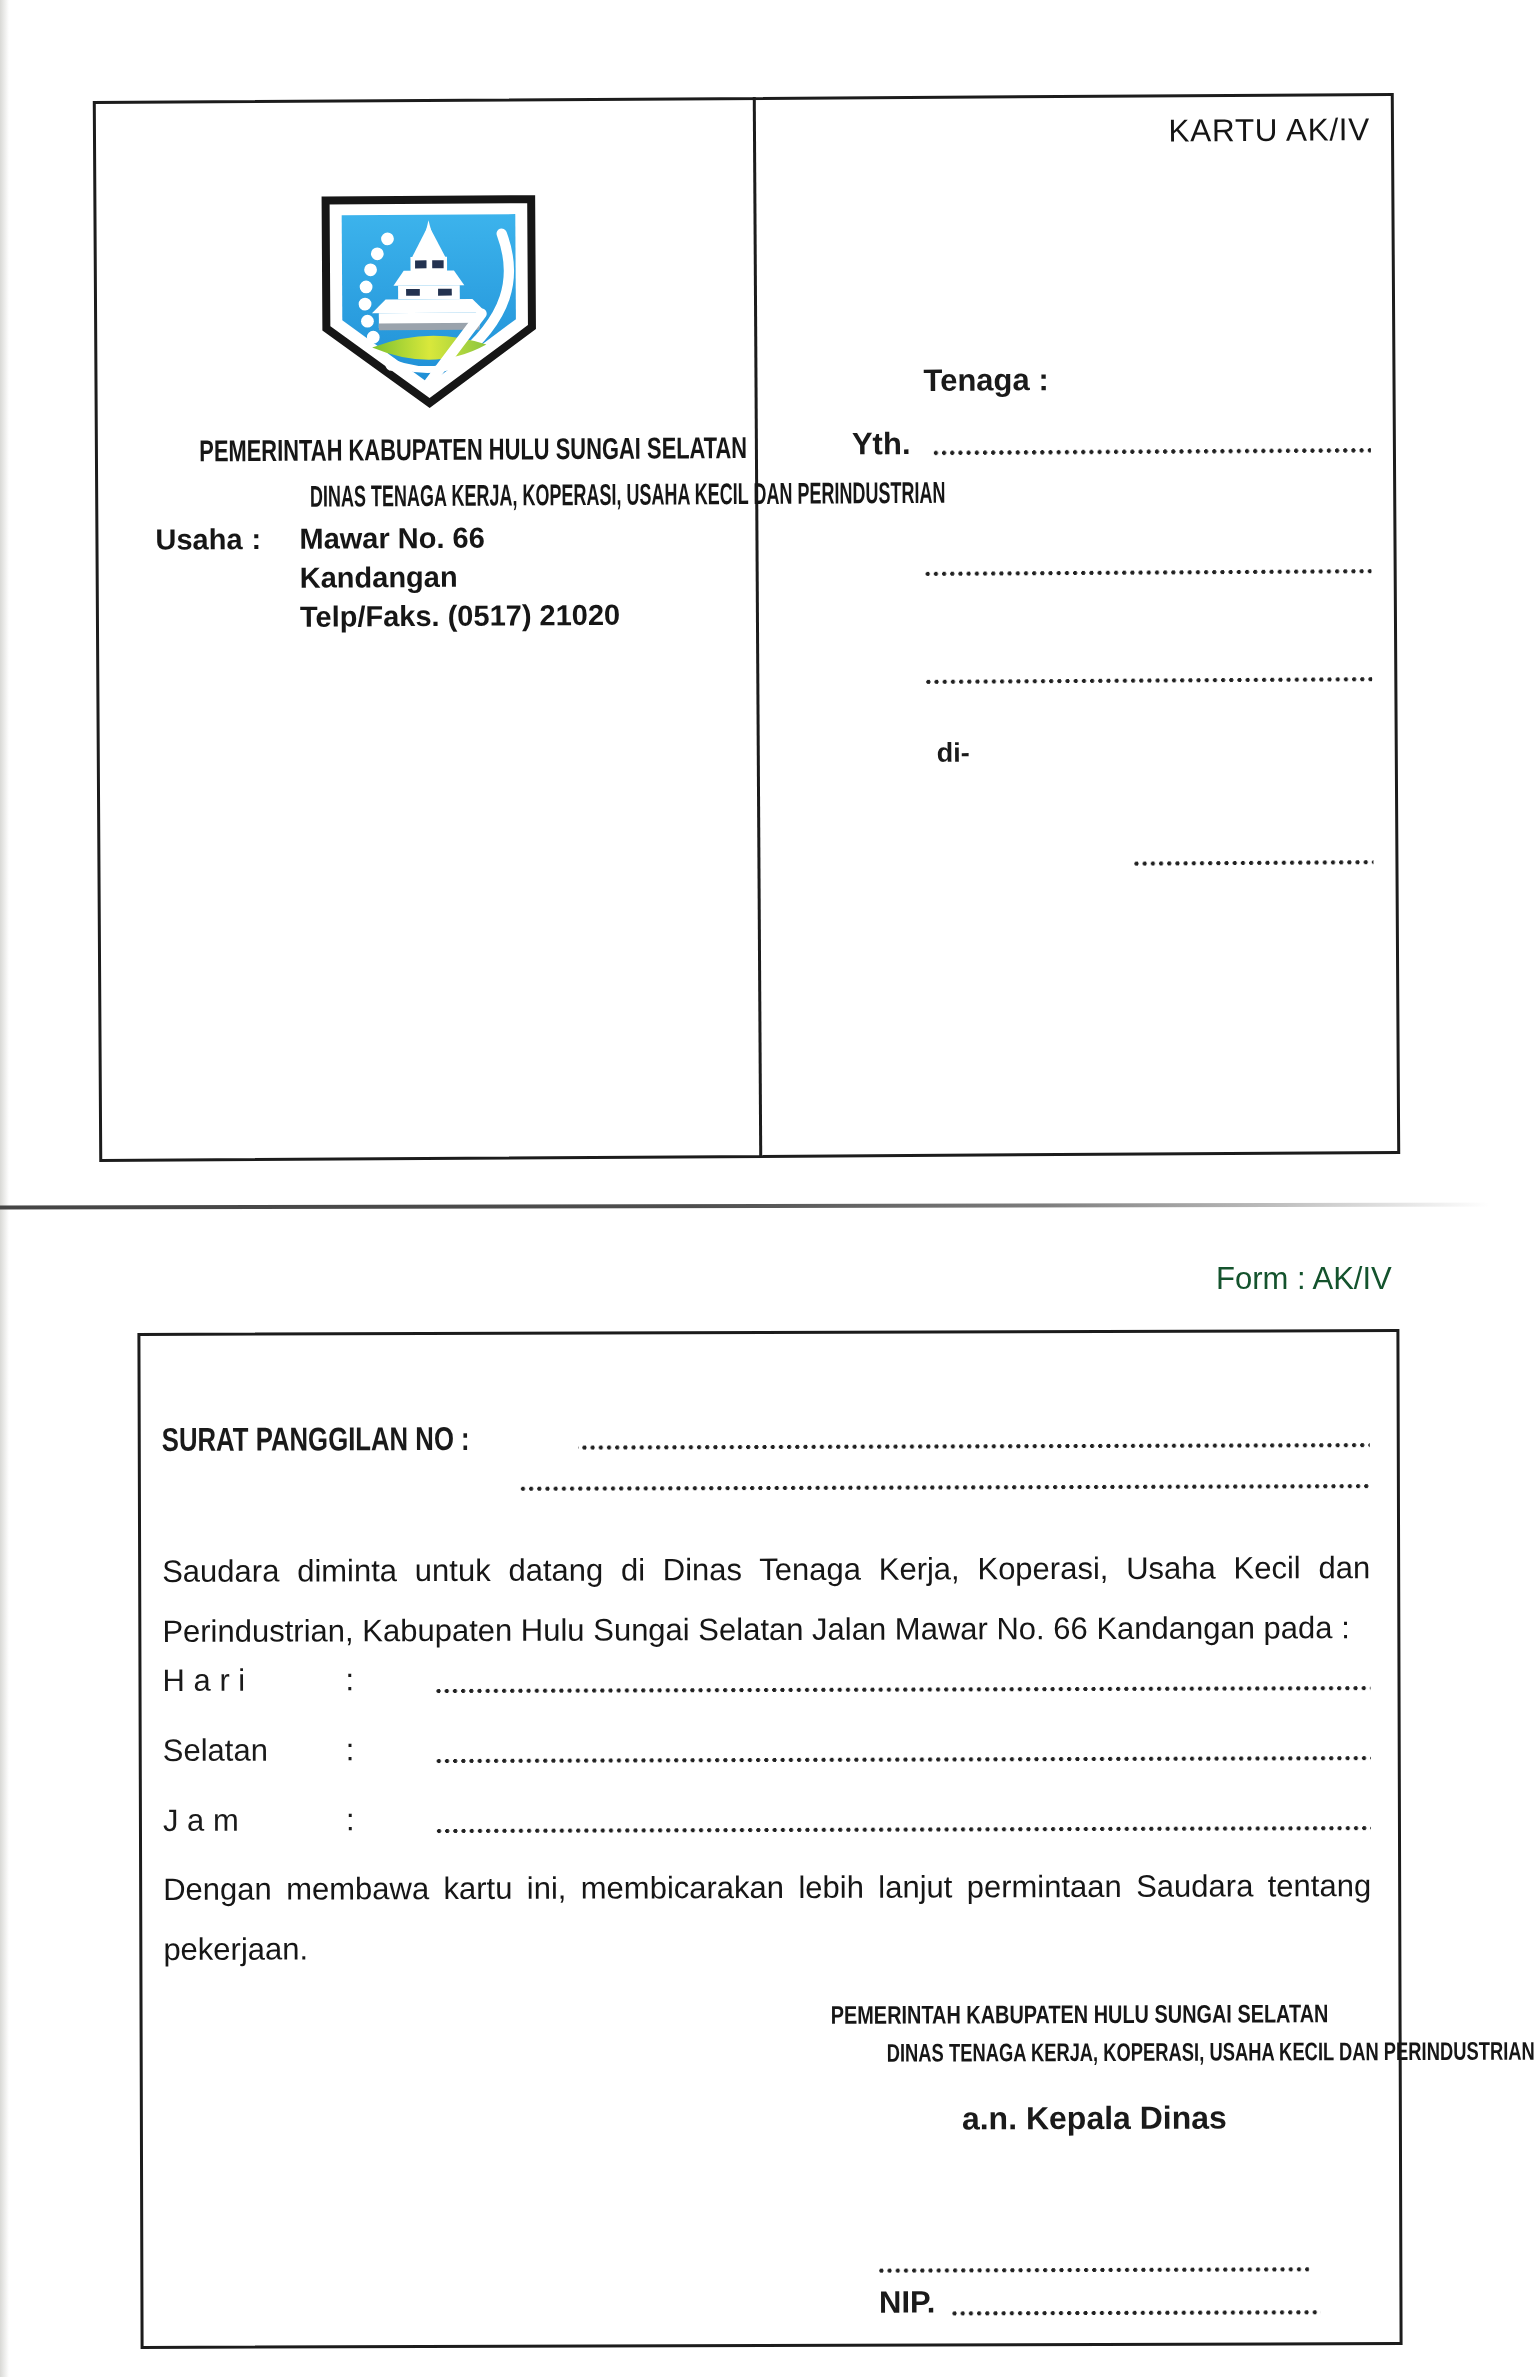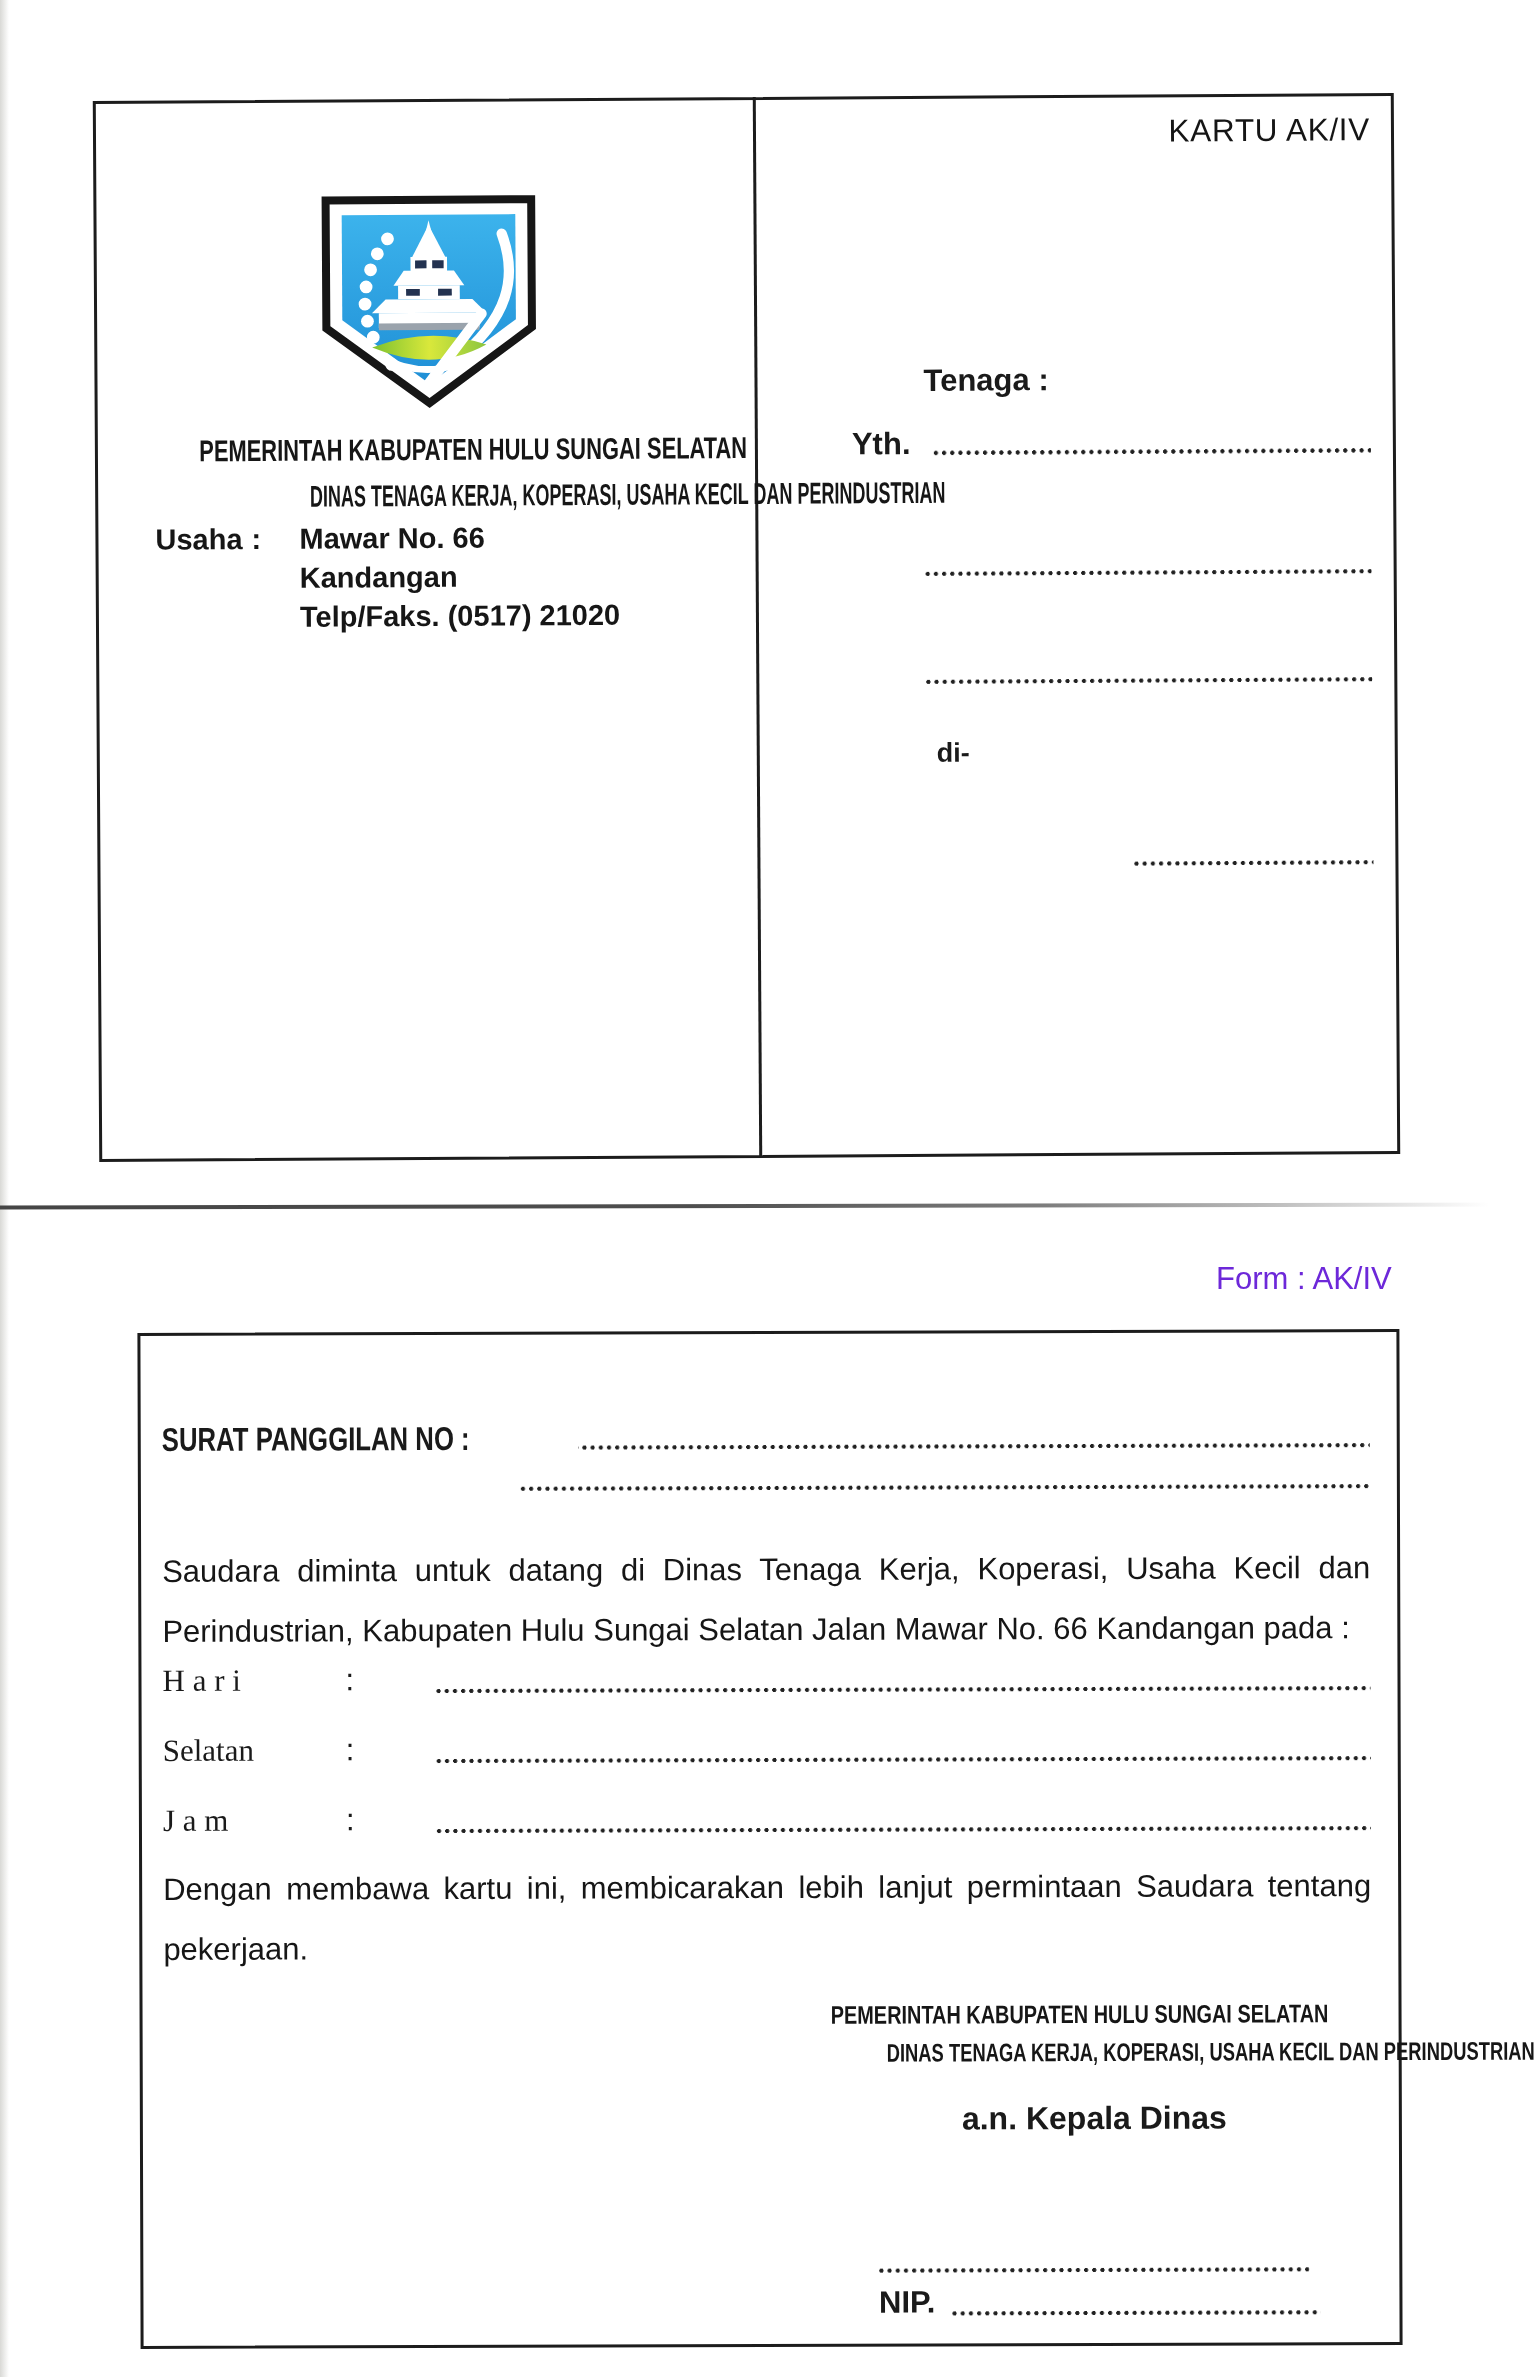--- a/index.html
+++ b/index.html
@@ -46,36 +46,36 @@
   .dots3{position:absolute;left:166px;right:22.5px;top:579px;}
   .di{position:absolute;left:177px;top:639px;font-size:27px;font-weight:700;}
   .dots4{position:absolute;left:373px;right:22.5px;top:762px;}
 
   
   .page-split{position:absolute;left:0;top:1204px;width:1535px;height:3.7px;
     transform:rotate(-0.12deg);
     background:linear-gradient(to right,#454545,#4e4e4e 45%,#7d7d7d 68%,#b9b9b9 82%,rgba(255,255,255,0) 97%);}
 
   
-  .form-corner{position:absolute;left:1216px;top:1261px;font-size:31px;color:#6d28d9;}
+  .form-corner{position:absolute;left:1216px;top:1261px;font-size:31px;color:#14532d;}
   .form-box{
     position:absolute;left:139px;top:1331px;width:1262px;height:1016px;
     border:3px solid #1c1c1c;transform:rotate(-0.18deg);background:#fff;box-sizing:border-box;
   }
   .form-inner{position:absolute;left:0;top:0;right:0;bottom:0;padding:0 27px 0 21px;}
   .title-row{margin-top:81px;display:flex;align-items:flex-end;height:42px;}
   .title-label{font-size:33px;font-weight:700;white-space:nowrap;
     transform:scaleX(0.78);transform-origin:left bottom;display:inline-block;}
   .title-row .dots{flex:1;margin-left:-90px;padding-left:111px;margin-bottom:6px;background-clip:content-box;}
   .dots-row2{display:flex;margin-top:27px;margin-left:358px;}
   .dots-row2 .dots{flex:1;}
   .para{font-size:31px;line-height:60px;text-align:justify;color:#161616;margin:0;}
   .para1{margin-top:48px;}
   .field-row{display:flex;align-items:flex-end;height:37px;font-size:31px;}
-  .field-row .flabel{width:183px;font-family:Liberation Serif, serif;}
+  .field-row .flabel{width:183px;}
   .field-row .fcolon{width:90px;}
   .field-row .dots{flex:1;margin-bottom:3px;}
   .fr1{margin-top:0px;}
   .fr2{margin-top:33px;}
   .fr3{margin-top:33px;}
   .para2{margin-top:21px;}
   .sig-block{width:607px;margin:21px 4.5px 0 auto;text-align:center;}
   .sig-agency{line-height:33px;white-space:nowrap;font-weight:700;color:#161616;}
   .sig-agency .s1{display:inline-block;font-size:25.5px;transform:scaleX(0.78);transform-origin:center;}
   .sig-agency .s2{display:inline-block;font-size:25.5px;transform:scaleX(0.72);transform-origin:center;}

